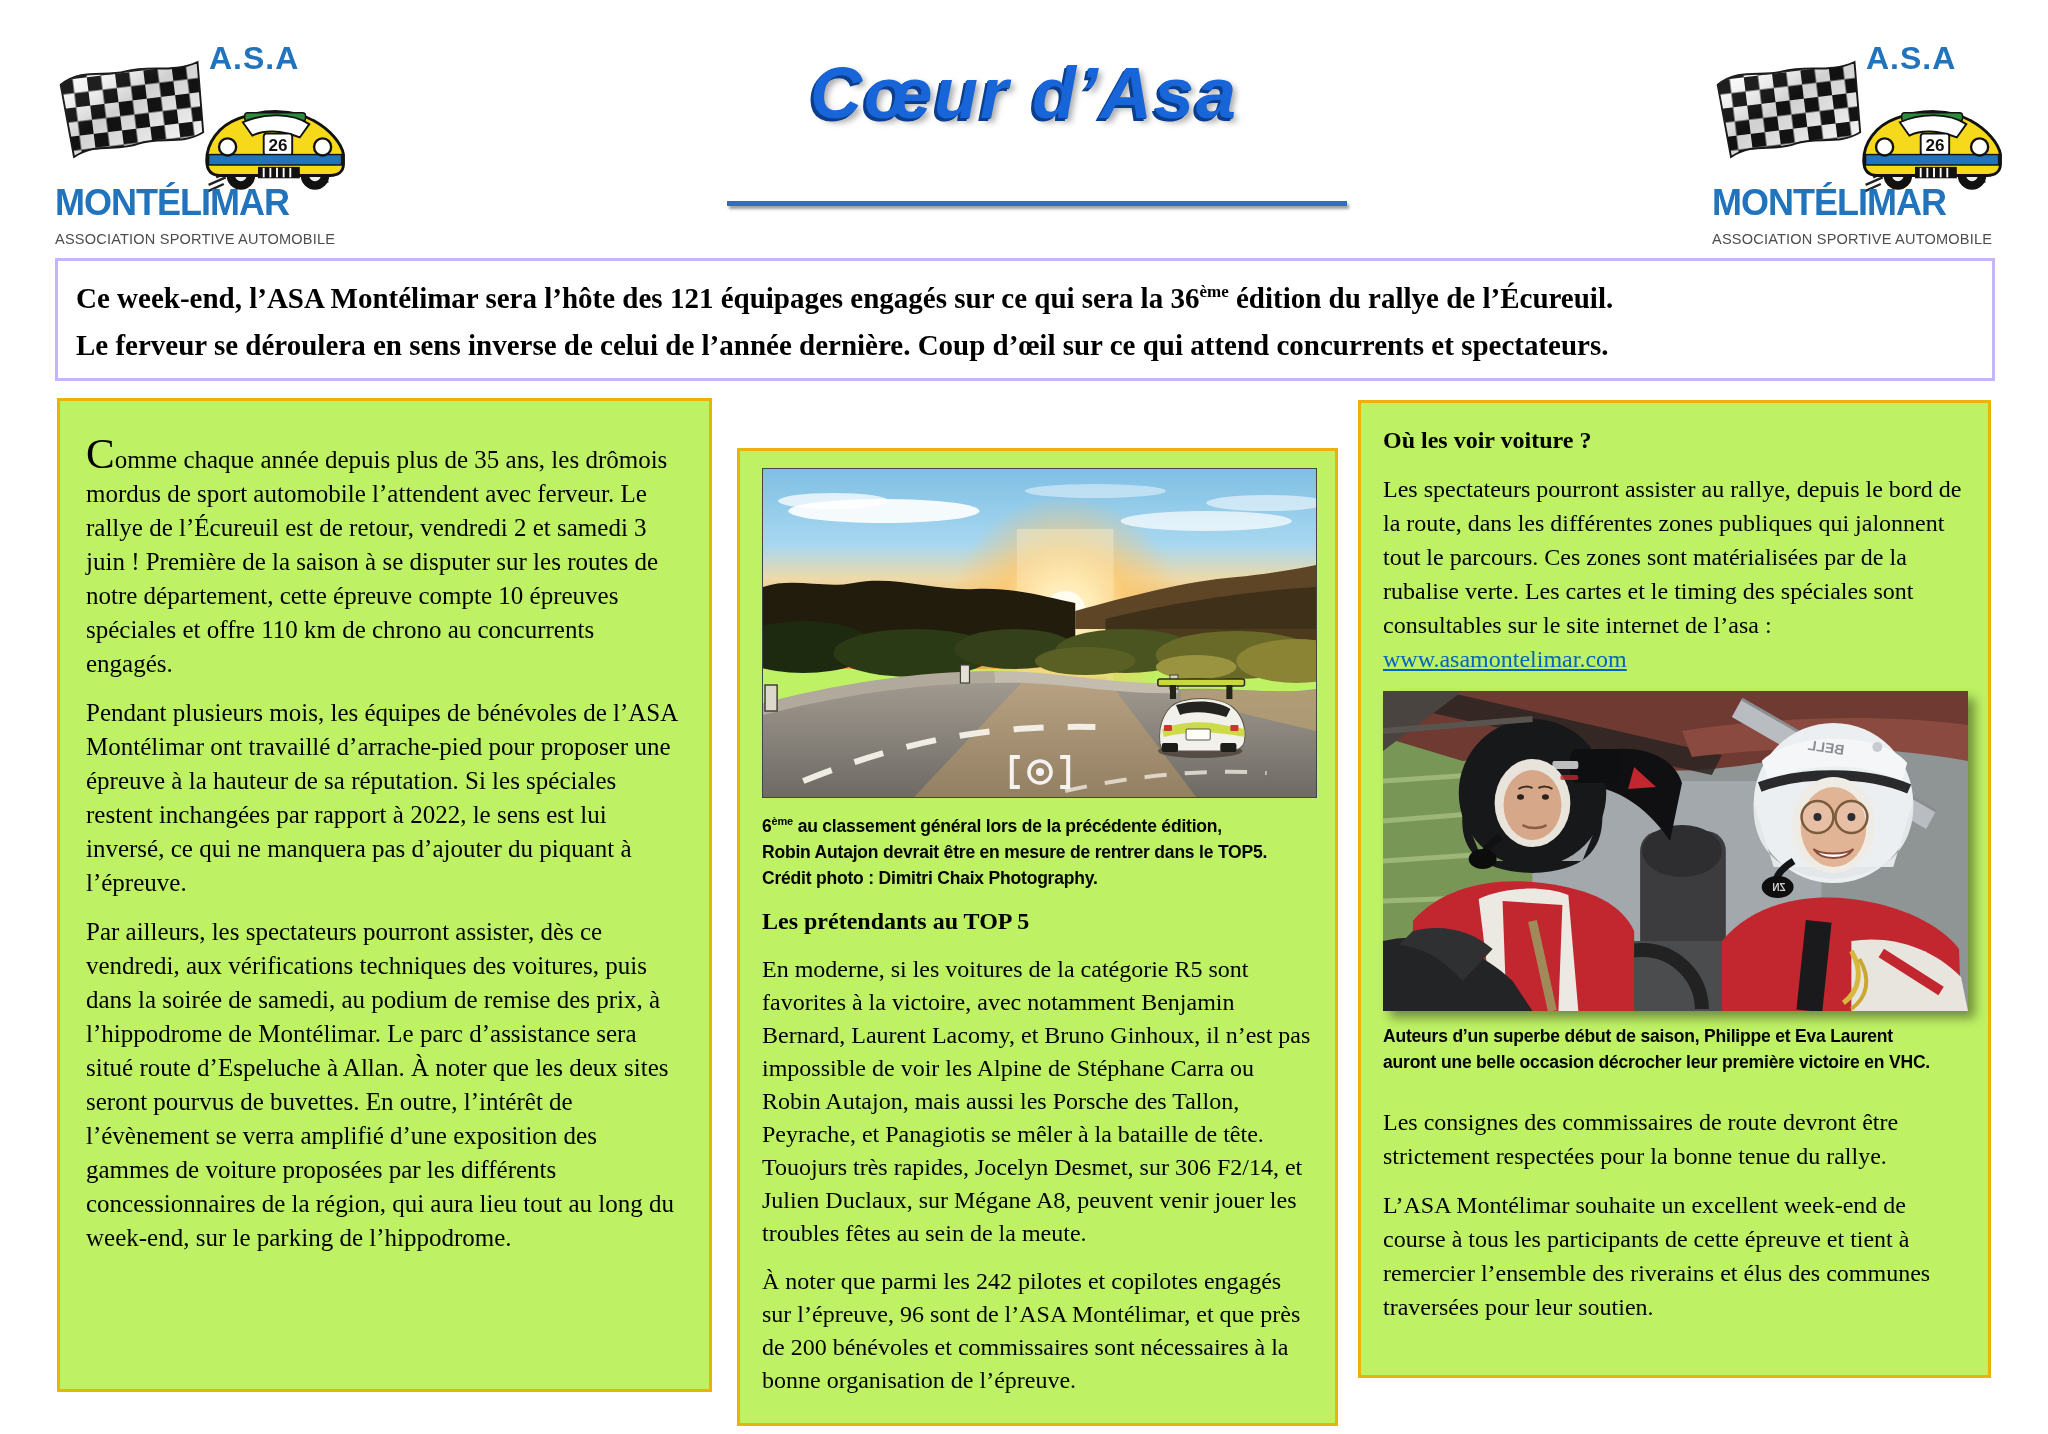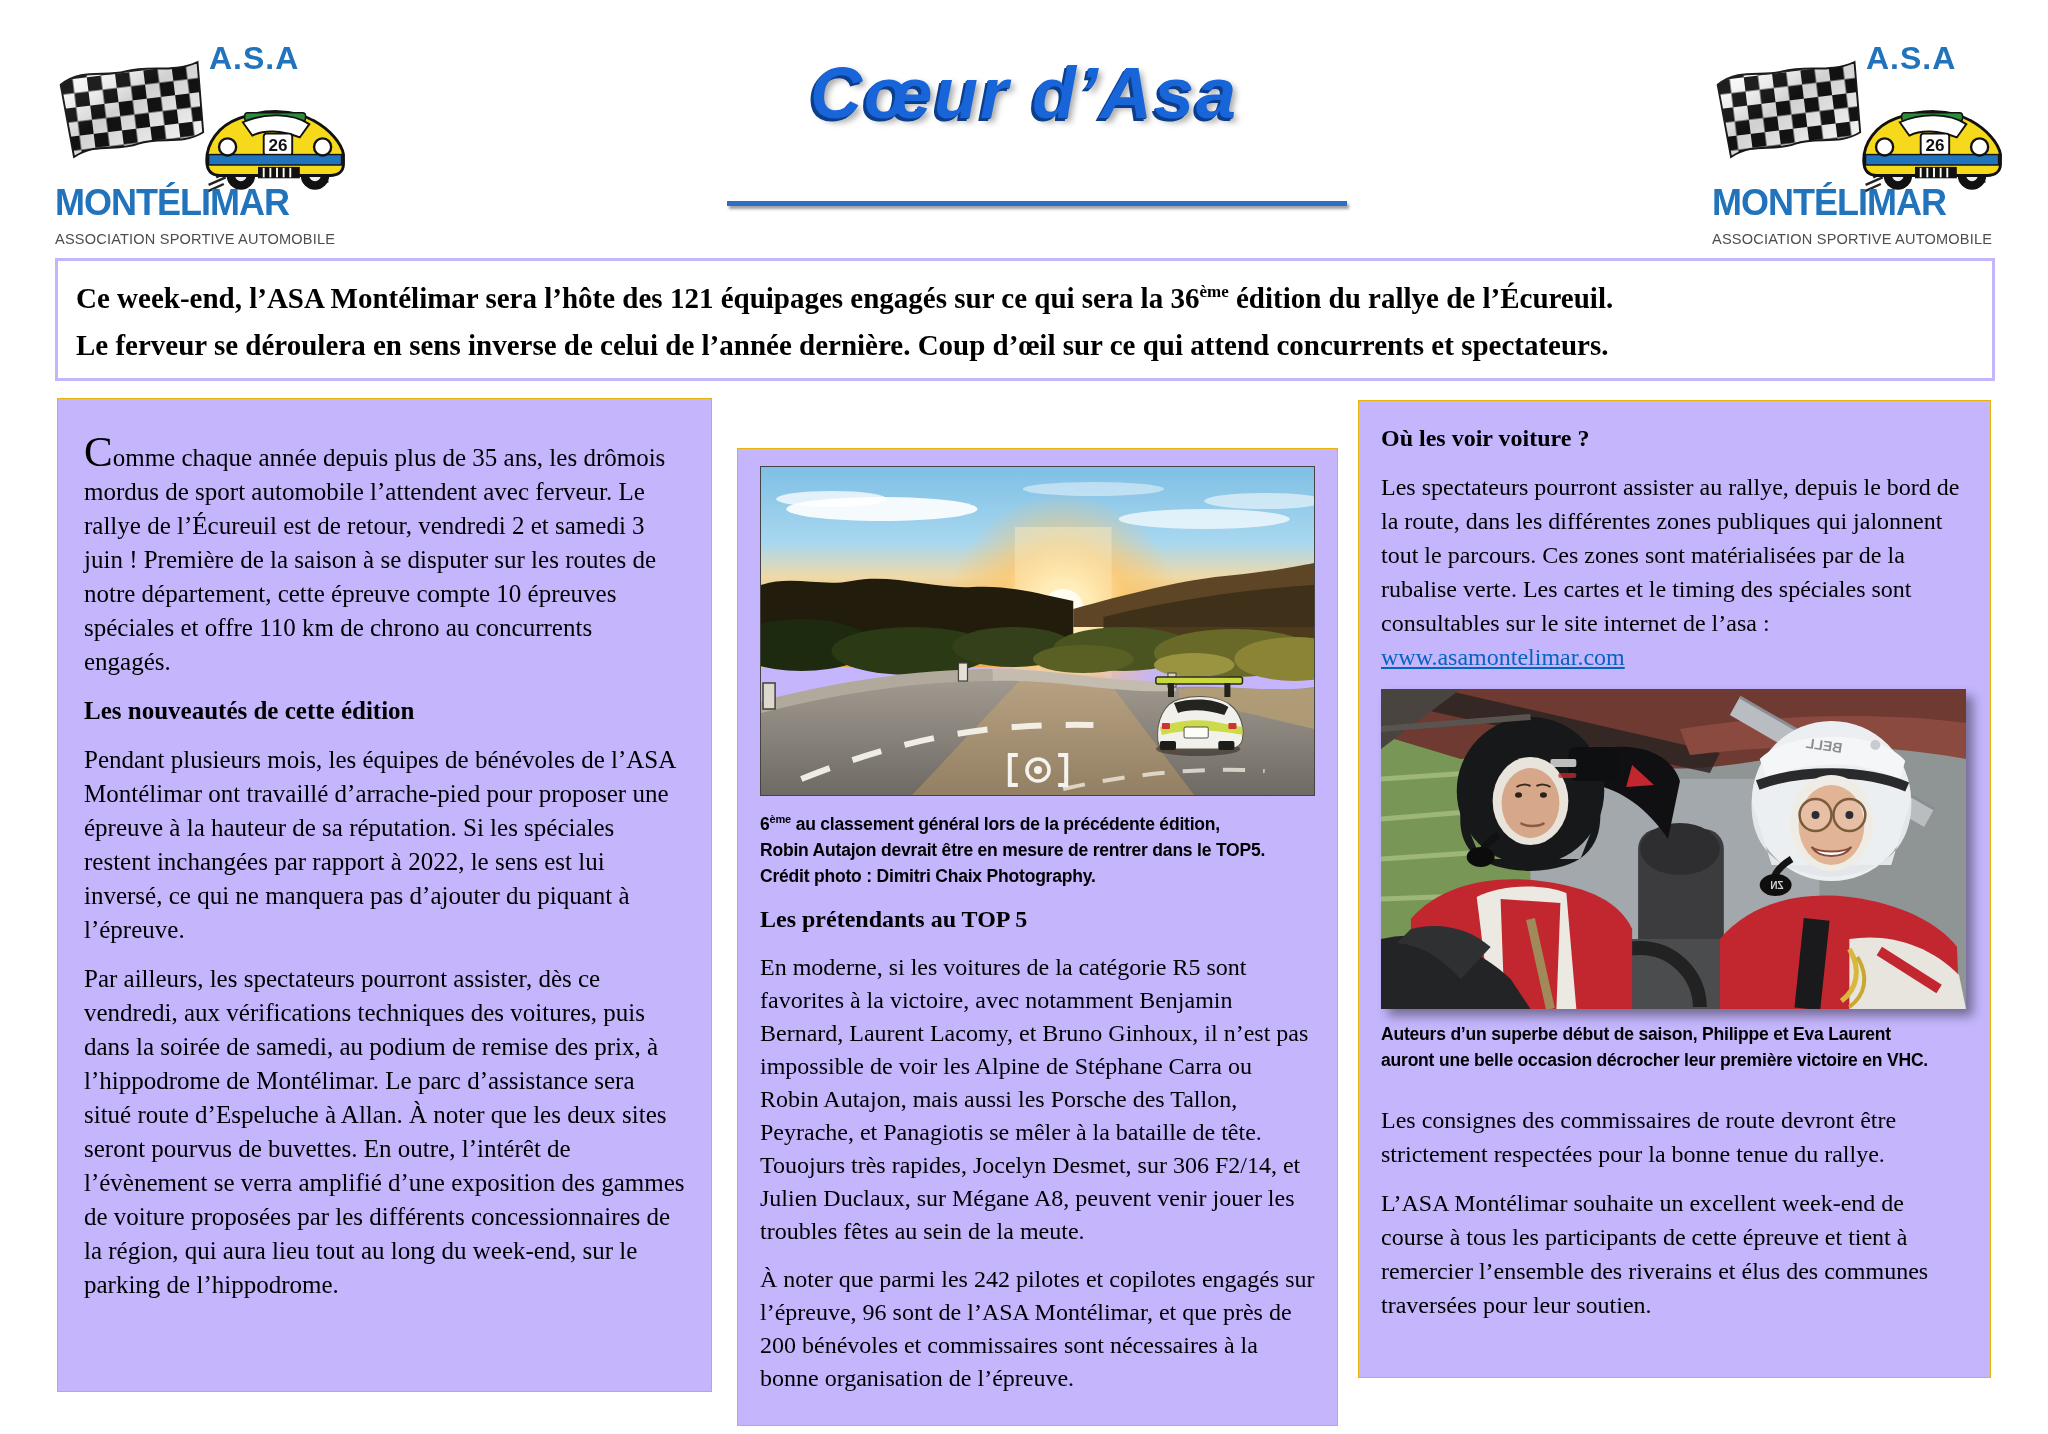--- a/index.html
+++ b/index.html
@@ -27,21 +27,21 @@
   .title-underline{position:absolute;left:727px;top:201px;width:620px;height:5px;
          background:#2d6fc7;box-shadow:2px 3px 3px rgba(80,80,80,.55);}
 
   
   .intro-box{position:absolute;left:55px;top:258px;width:1940px;box-sizing:border-box;
          border:3px solid #c4b5fd;padding:7px 18px 9px;font-weight:bold;font-size:29px;line-height:47px;}
   .intro-box sup{font-size:17px;}
   .intro-line{display:block;}
 
   
-  .col{position:absolute;box-sizing:border-box;border:1px solid #eab308;background:#c4b5fd;}
+  .col{position:absolute;box-sizing:border-box;border:3px solid #eab308;background:#bef264;}
   .col-left{left:57px;top:398px;width:655px;height:994px;padding:36px 26px 0;font-size:25px;line-height:34px;}
   .col-mid{left:737px;top:400px;width:601px;height:978px;padding:15px 22px 0;font-size:24px;line-height:33px;margin-top:48px;}
   .col-right{left:1358px;top:400px;width:633px;height:978px;padding:20px 22px 0;font-size:24px;line-height:34px;}
   .col p{margin:0 0 15px;}
   .head{font-weight:bold;margin:0 0 13px;}
   .initial{font-size:43px;}
 
   .photo-mid{display:block;width:553px;height:328px;border:1px solid #444;margin:2px 0 10px;}
   .photo-right{display:block;width:585px;height:320px;margin:6px 0 12px;box-shadow:7px 7px 10px rgba(0,0,0,.4);}
   .caption{font-family:"Liberation Sans",sans-serif;font-weight:bold;font-size:17.5px;
@@ -172,21 +172,20 @@
   <div class="title">Cœur d’Asa</div>
   <div class="title-underline"></div>
 
   <div class="intro-box">
     <span class="intro-line"><span>Ce week-end, l’ASA Montélimar sera l’hôte des 121 équipages engagés sur ce qui sera la 36</span><sup>ème</sup><span> édition du rallye de l’Écureuil.</span></span>
     <span class="intro-line">Le ferveur se déroulera en sens inverse de celui de l’année dernière. Coup d’œil sur ce qui attend concurrents et spectateurs.</span>
   </div>
 
   <div class="col col-left">
     <p><span class="initial">C</span><span>omme chaque année depuis plus de 35 ans, les drômois mordus de sport automobile l’attendent avec ferveur. Le rallye de l’Écureuil est de retour, vendredi 2 et samedi 3 juin ! Première de la saison à se disputer sur les routes de notre département, cette épreuve compte 10 épreuves spéciales et offre 110 km de chrono au concurrents engagés.</span></p>
-    <p class="head">Les nouveautés de cette édition</p>
     <p>Pendant plusieurs mois, les équipes de bénévoles de l’ASA Montélimar ont travaillé d’arrache-pied pour proposer une épreuve à la hauteur de sa réputation. Si les spéciales restent inchangées par rapport à 2022, le sens est lui inversé, ce qui ne manquera pas d’ajouter du piquant à l’épreuve.</p>
     <p>Par ailleurs, les spectateurs pourront assister, dès ce vendredi, aux vérifications techniques des voitures, puis dans la soirée de samedi, au podium de remise des prix, à l’hippodrome de Montélimar. Le parc d’assistance sera situé route d’Espeluche à Allan. À noter que les deux sites seront pourvus de buvettes. En outre, l’intérêt de l’évènement se verra amplifié d’une exposition des gammes de voiture proposées par les différents concessionnaires de la région, qui aura lieu tout au long du week-end, sur le parking de l’hippodrome.</p>
   </div>
 
   <div class="col col-mid">
     <svg class="photo-mid" viewBox="0 0 549 328" preserveAspectRatio="none">
       <rect width="549" height="200" fill="url(#skyG)"></rect>
       <circle cx="300" cy="142" r="115" fill="url(#sunG)"></circle>
       <rect x="252" y="60" width="96" height="268" fill="url(#beamG)" opacity="0.5"></rect>
       <circle cx="300" cy="142" r="20" fill="#fffdf0"></circle>

